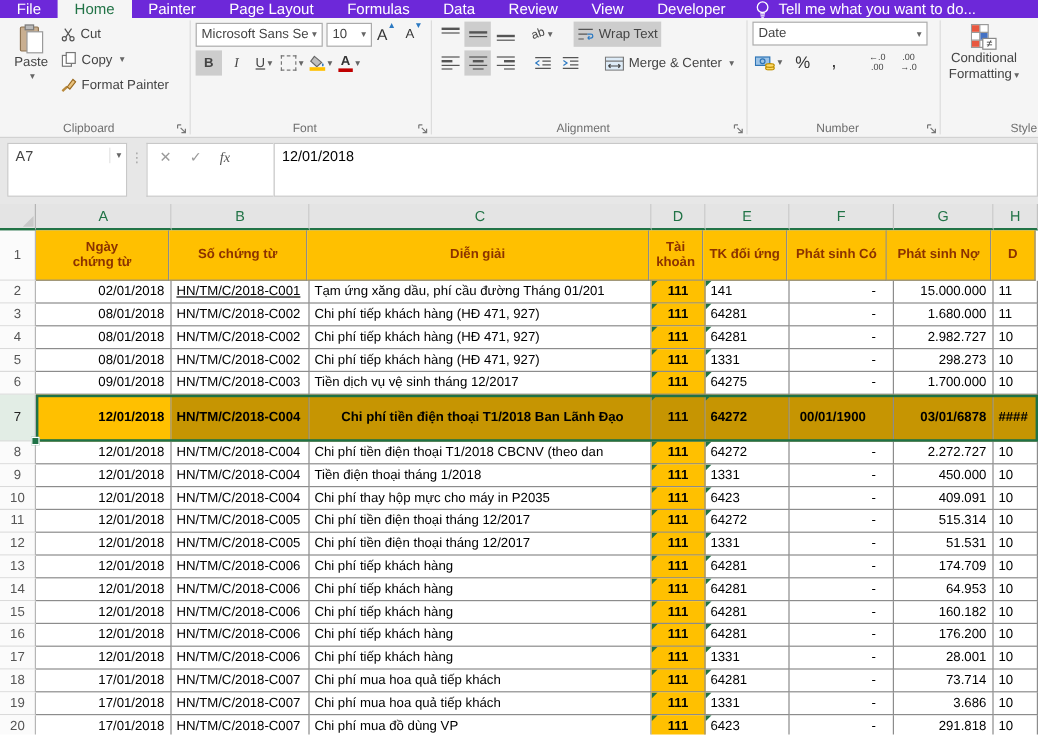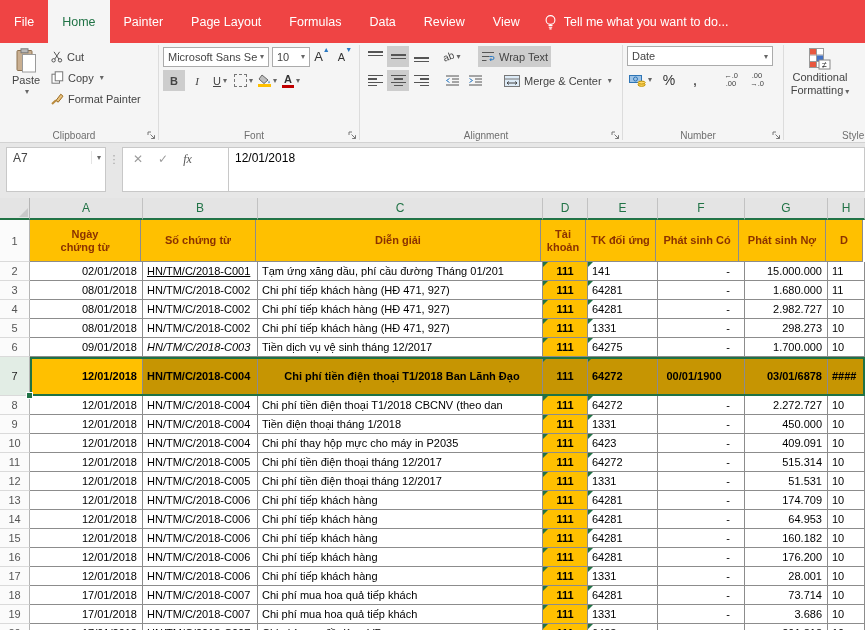--- a/index.html
+++ b/index.html
@@ -1,21 +1,21 @@
 <!DOCTYPE html>
 <html><head>
 <meta charset="utf-8">
 <style>
   *{margin:0;padding:0;box-sizing:border-box}
   html,body{width:865px;height:630px;overflow:hidden;background:#fff;
     font-family:"Liberation Sans","DejaVu Sans",sans-serif;color:#444}
   .app{position:relative;width:865px;height:630px}
 
   
-  .tabbar{height:43px;background:#ef4444;display:flex;align-items:stretch;color:#fff;font-size:12.5px}
+  .tabbar{height:15px;background:#6d28d9;display:flex;align-items:stretch;color:#fff;font-size:12.5px}
   #tabstrip{display:flex;align-items:stretch}
   .tab{padding:0 14px;display:flex;align-items:center;cursor:default;white-space:nowrap}
   .tab.active{background:#F5F5F5;color:#217346}
   .tellme{display:flex;align-items:center;gap:7px;padding:0 10px;white-space:nowrap}
 
   
   .ribbon{height:100px;background:#F5F5F5;border-bottom:1px solid #D2D2D2;display:flex;font-size:11px;overflow:hidden}
   .group{position:relative;display:flex;flex-direction:column;padding:3px 2px 16px 4px;flex:0 0 auto}
   .group-label{position:absolute;bottom:1px;left:0;right:10px;text-align:center;font-size:10px;color:#6E6E6E;white-space:nowrap}
   .launcher{position:absolute;bottom:2px;right:2px;line-height:0}
@@ -91,20 +91,21 @@
   <div class="tabbar">
     <div id="tabstrip">
         <div class="tab">File</div>
         <div class="tab active">Home</div>
         <div class="tab">Painter</div>
         <div class="tab">Page Layout</div>
         <div class="tab">Formulas</div>
         <div class="tab">Data</div>
         <div class="tab">Review</div>
         <div class="tab">View</div>
+        <div class="tab">Developer</div>
       </div>
     <div class="tellme">
       <svg width="13" height="16" viewBox="0 0 13 16">
           <circle cx="6.5" cy="6" r="4.4" fill="none" stroke="#fff" stroke-width="1.1"></circle>
           <path d="M4.5 11.5 h4 M4.8 13.2 h3.4 M5.4 14.9 h2.2" stroke="#fff" stroke-width="1.1" fill="none"></path>
         </svg>
       <span>Tell me what you want to do...</span>
     </div>
   </div>
 
@@ -542,21 +543,21 @@
         </div>
         <div class="cell al col-h" style="width: 37px;">
           <span class="ctext">10</span>
         </div>
       </div>
       <div class="grow drow">
         <div class="rn">6</div>
         <div class="cell ar col-a" style="width: 113px;">
           <span class="ctext">09/01/2018</span>
         </div>
-        <div class="cell al col-b" style="width: 115px; font-style: italic;">
+        <div class="cell al col-b" style="width: 115px;">
           <span class="ctext">HN/TM/C/2018-C003</span>
         </div>
         <div class="cell al col-c" style="width: 285px;">
           <span class="ctext">Tiền dịch vụ vệ sinh tháng 12/2017</span>
         </div>
         <div class="cell ac col-d" style="width: 45px;">
           <span class="flag"></span>
           <span class="ctext">111</span>
         </div>
         <div class="cell al col-e" style="width: 70px;">

